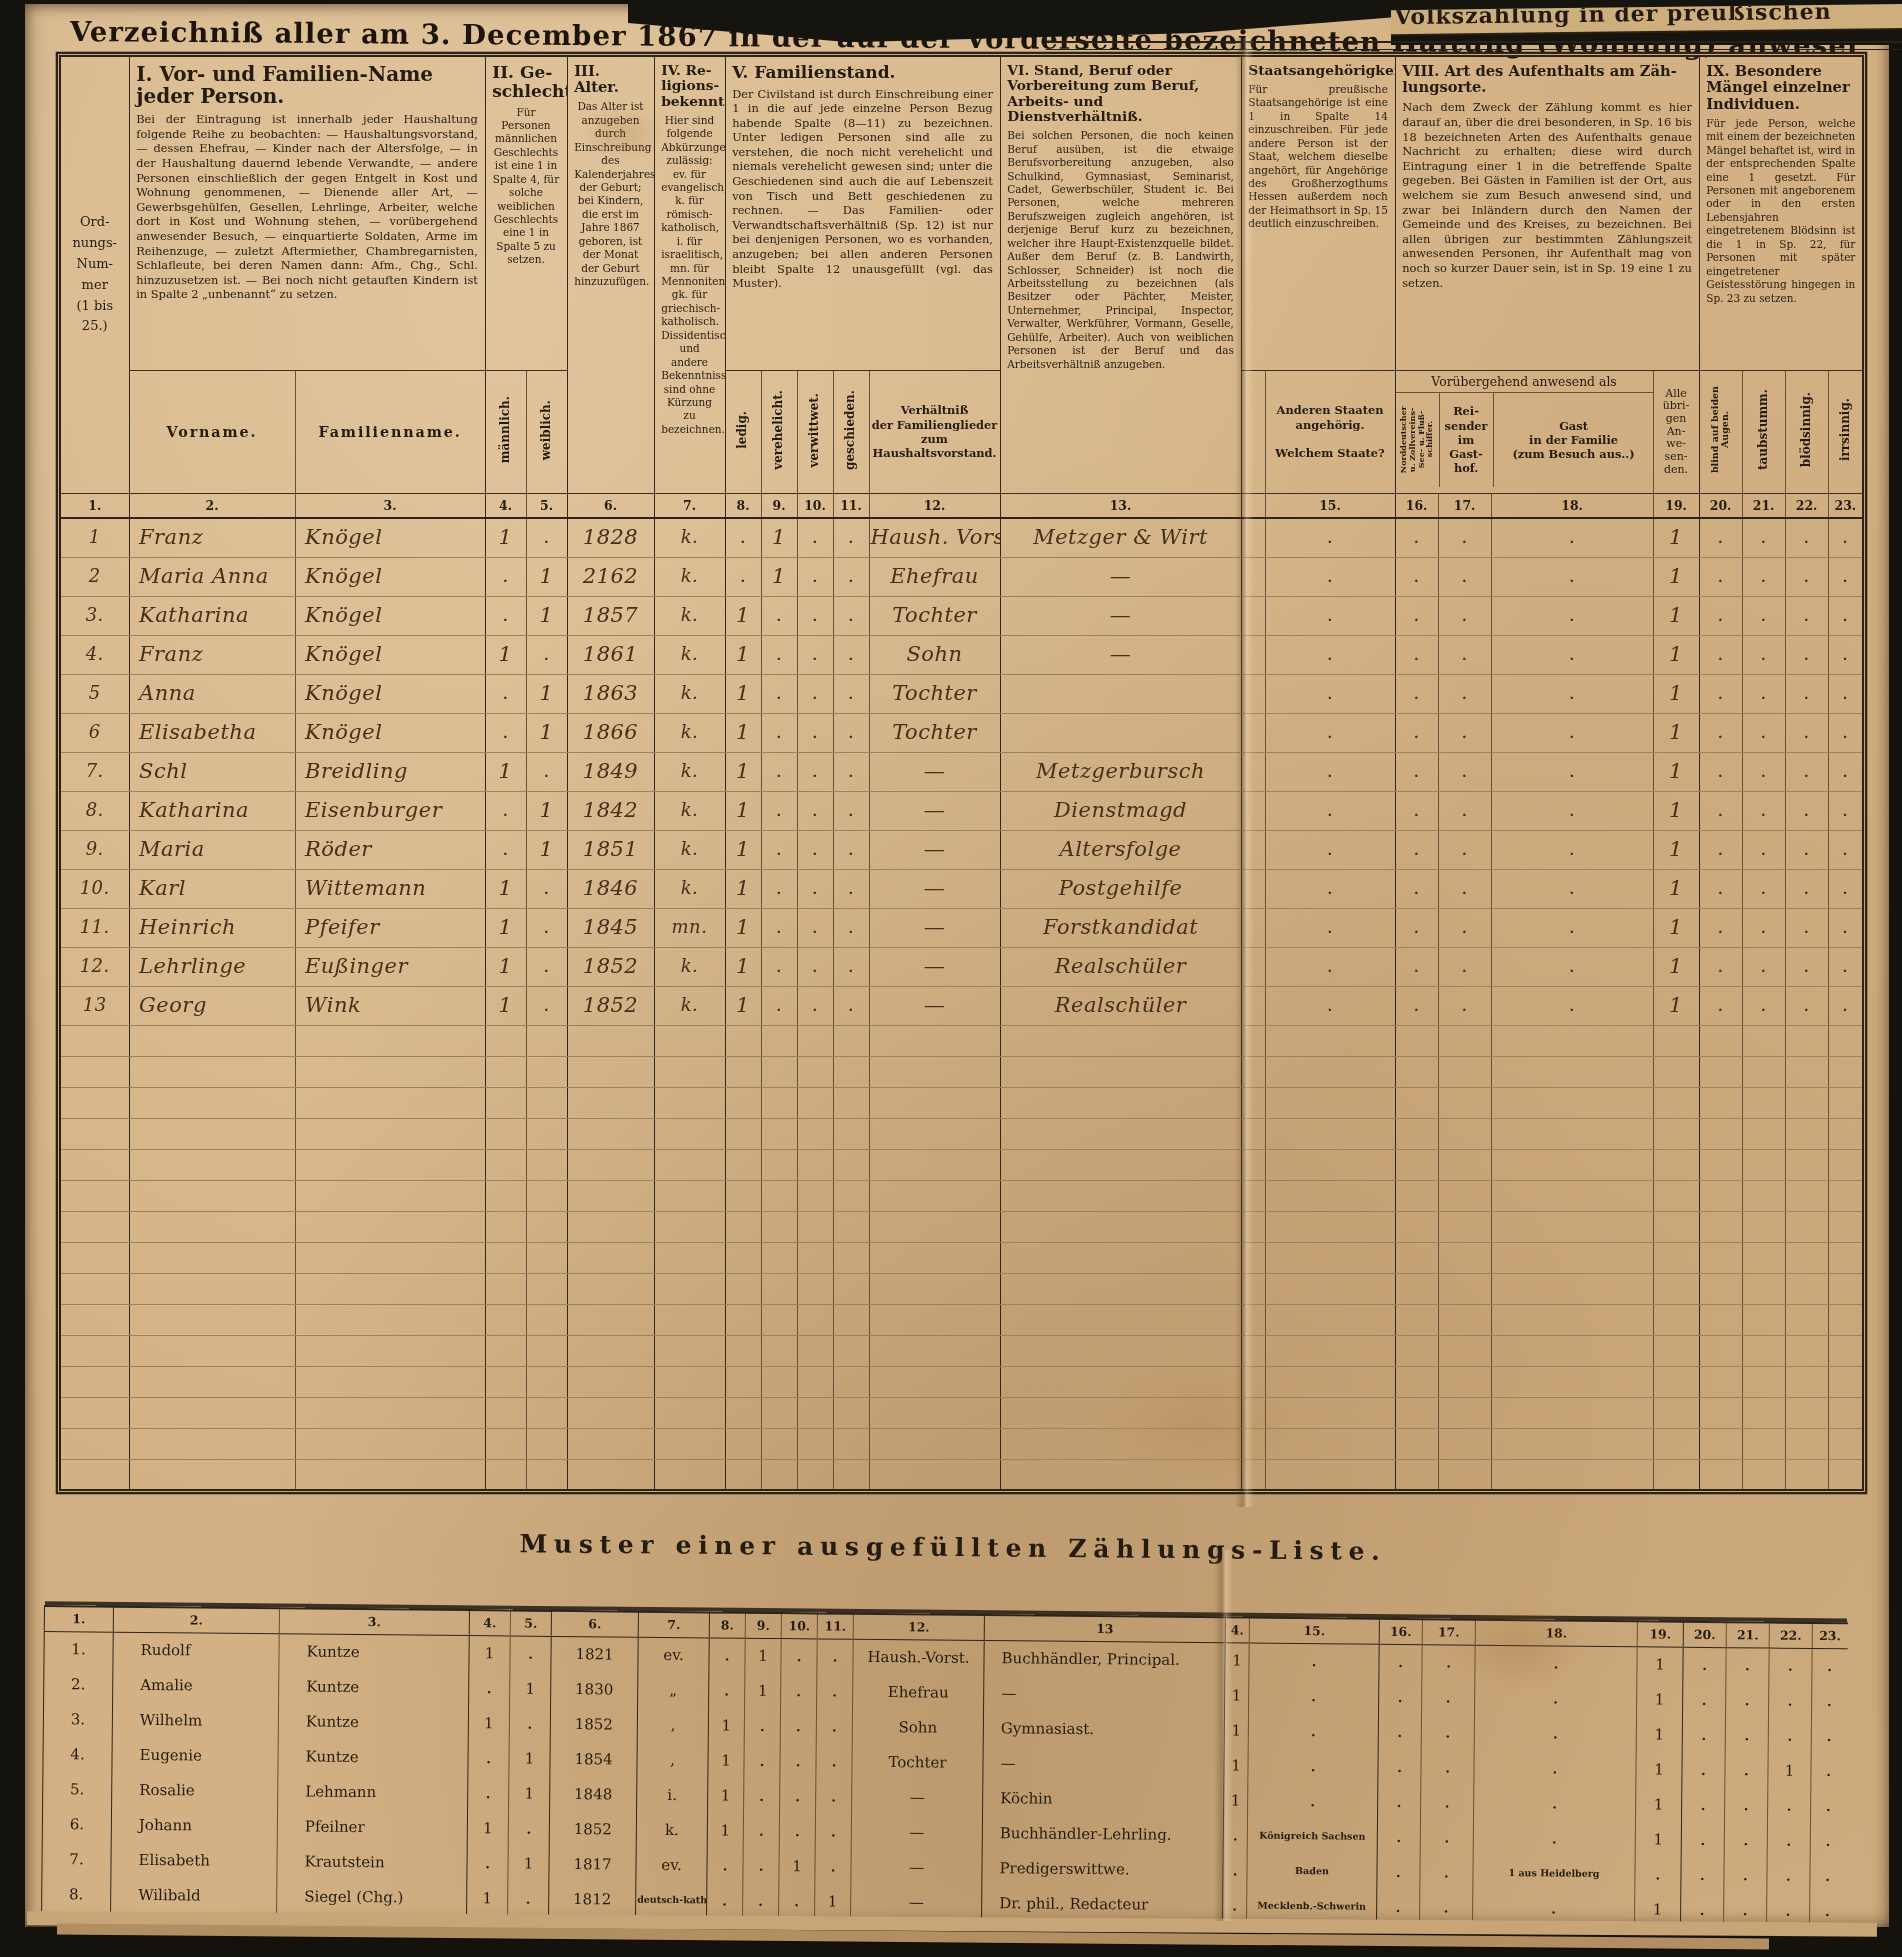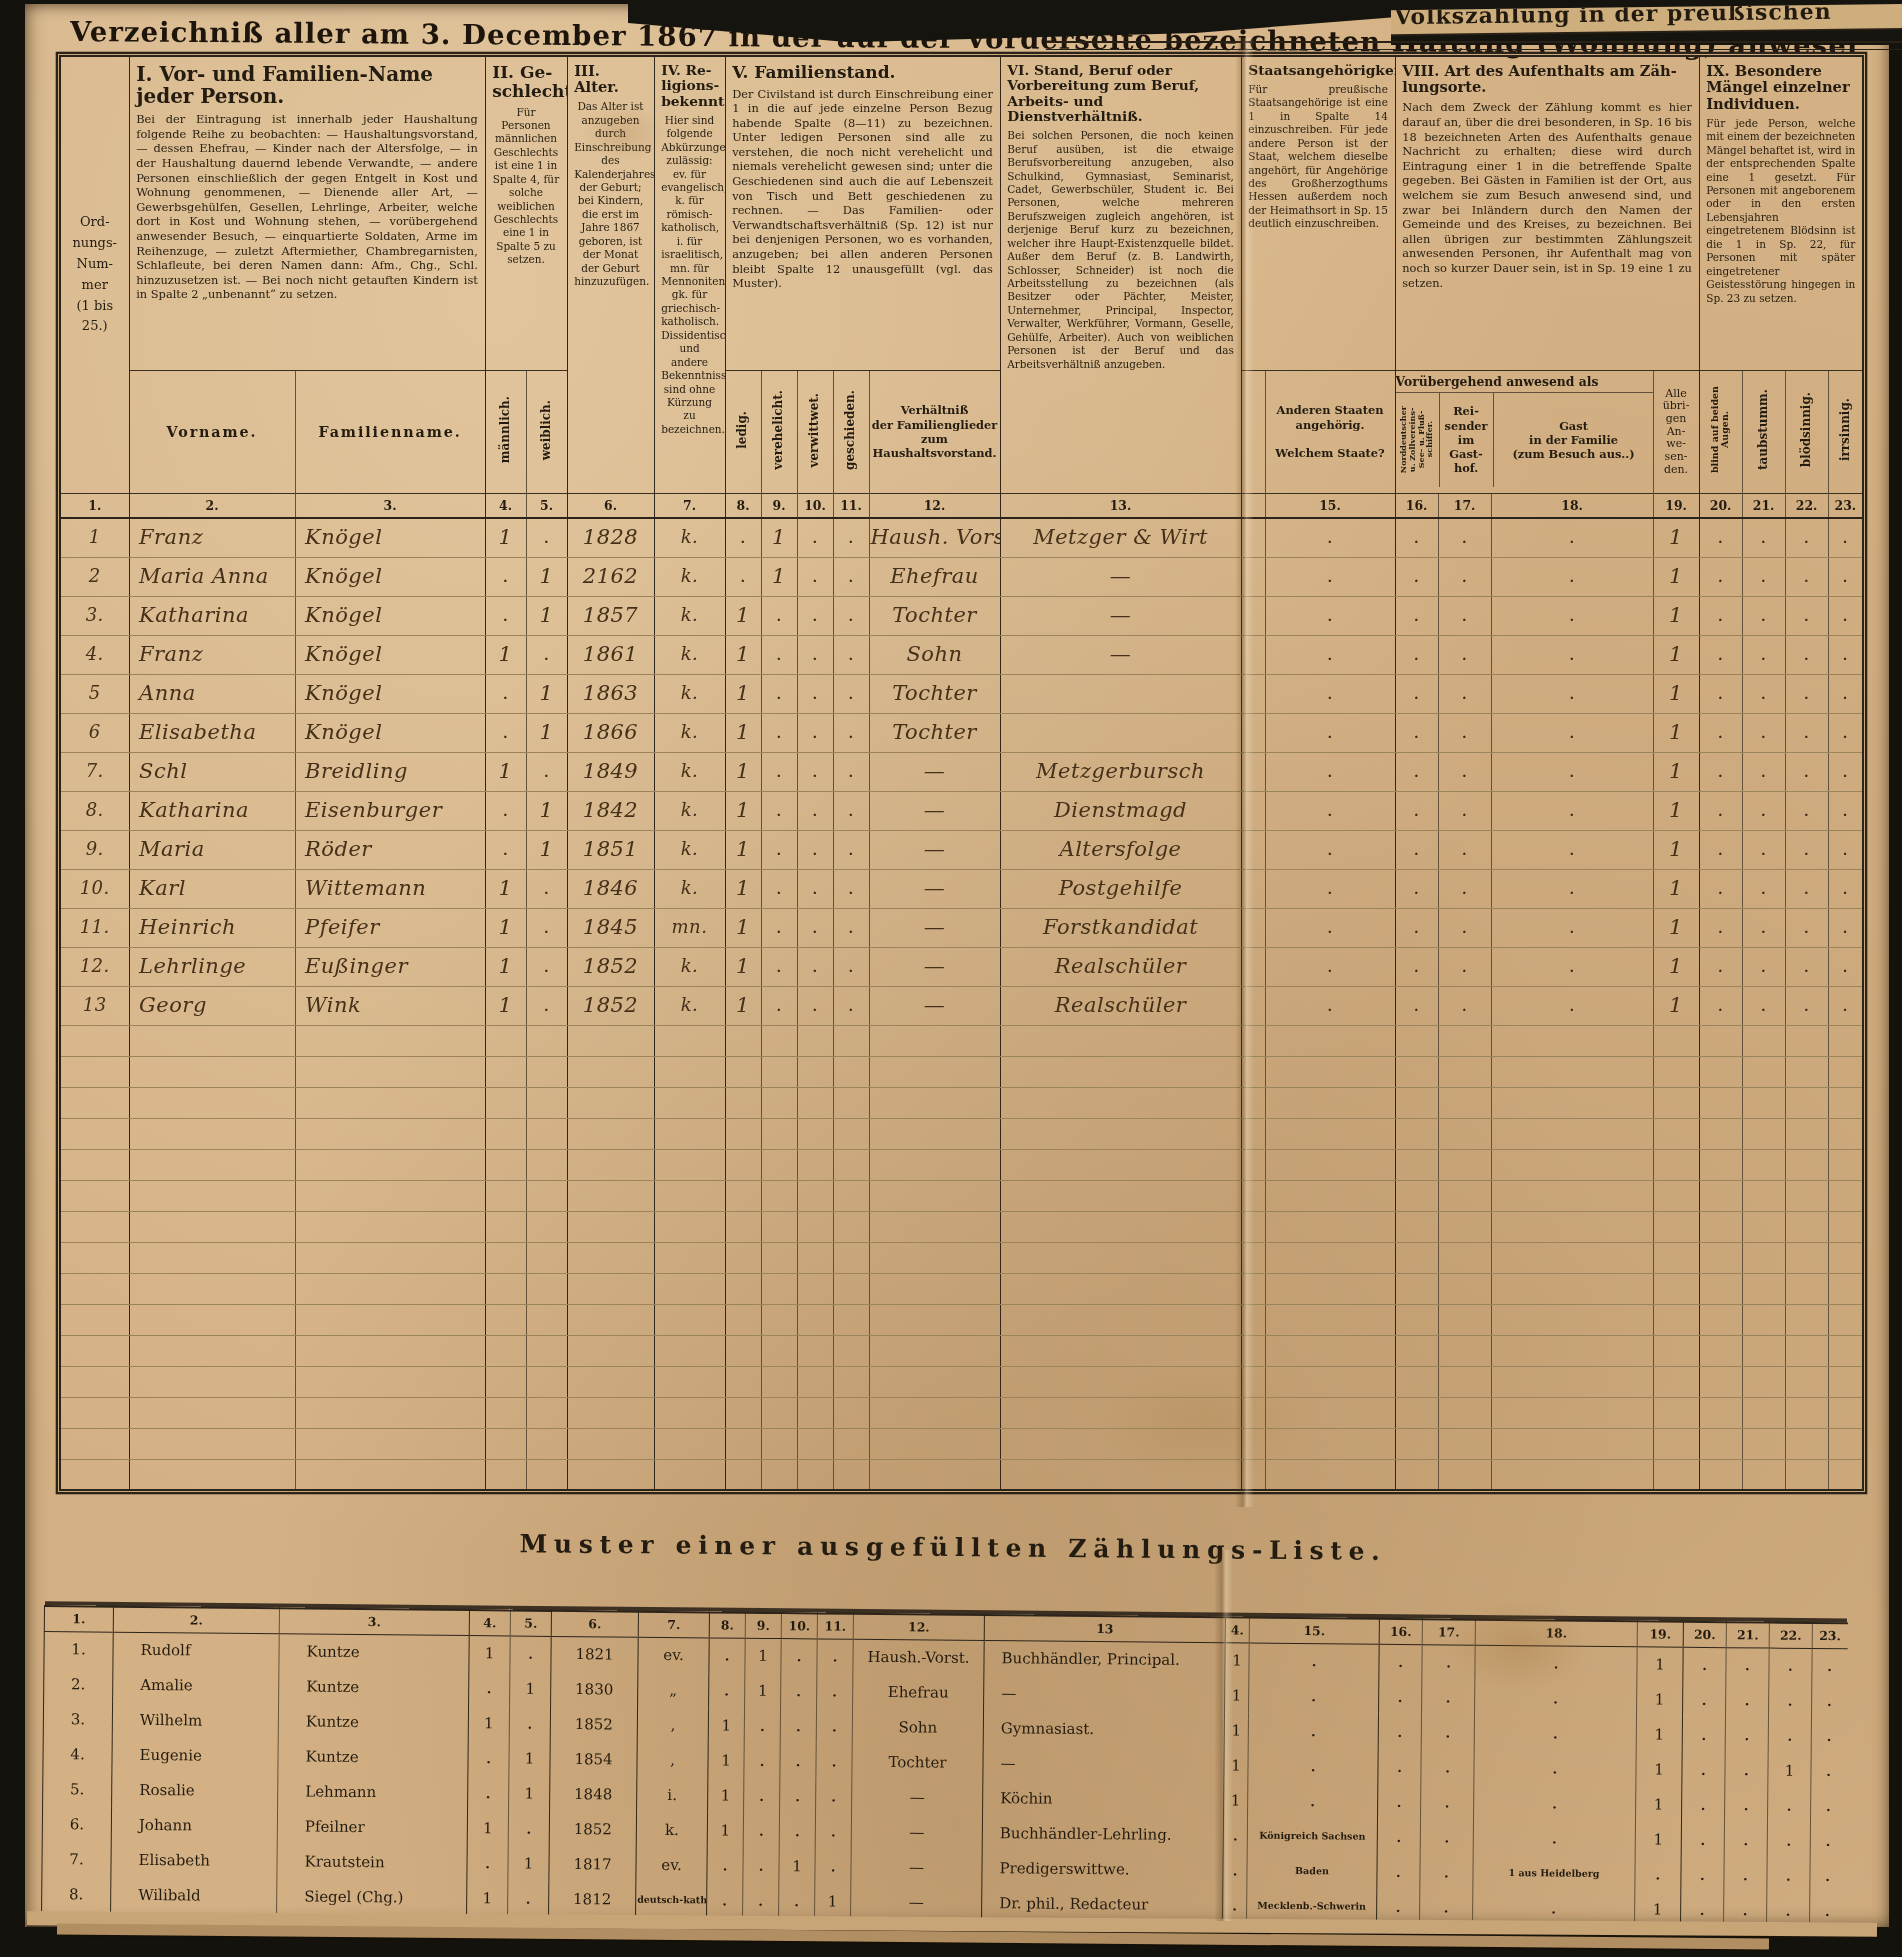--- a/index.html
+++ b/index.html
@@ -43,21 +43,21 @@
   .ordtxt{height:428px;display:flex;align-items:center;justify-content:center;text-align:center;
     white-space:pre-line;font-size:13px;line-height:1.6;}
   .pre{white-space:pre-line;}
   .sublbl{font-weight:bold;font-size:14.3px;letter-spacing:1.9px;}
   .sub-sm{font-weight:bold;font-size:11.4px;line-height:1.25;}
   .sub-xs{font-weight:normal;font-size:11px;line-height:1.15;}
   .rotsp{display:inline-block;writing-mode:vertical-rl;transform:rotate(180deg);
     font-weight:bold;font-size:12px;white-space:pre-line;line-height:1.1;}
   .tinyrot{font-size:8px;}
   .nest{padding:0 !important;vertical-align:top !important;}
-  .vtop{border-bottom:1px solid #63523a;font-weight:bold;font-size:12.4px;text-align:left;padding:2.9px 0;}
+  .vtop{border-bottom:1px solid #63523a;font-weight:normal;font-size:12.4px;text-align:center;padding:2.9px 0;}
   .vcols{display:flex;height:94px;}
   .vc{flex:0 0 auto;display:flex;align-items:center;justify-content:center;}
   .vc+.vc{border-left:1px solid #63523a;}
   
   .census tbody tr{height:39px;}
   .census tbody tr.empty{height:31px;}
   .census tbody td{border-bottom:1px solid #9b845c;}
   .hand{font-style:italic;color:#453019;font-size:21px;letter-spacing:0.5px;white-space:nowrap;
     vertical-align:bottom;padding-bottom:2.9px;text-align:center;}
   .hand.tl{text-align:left;padding-left:9.5px;}

